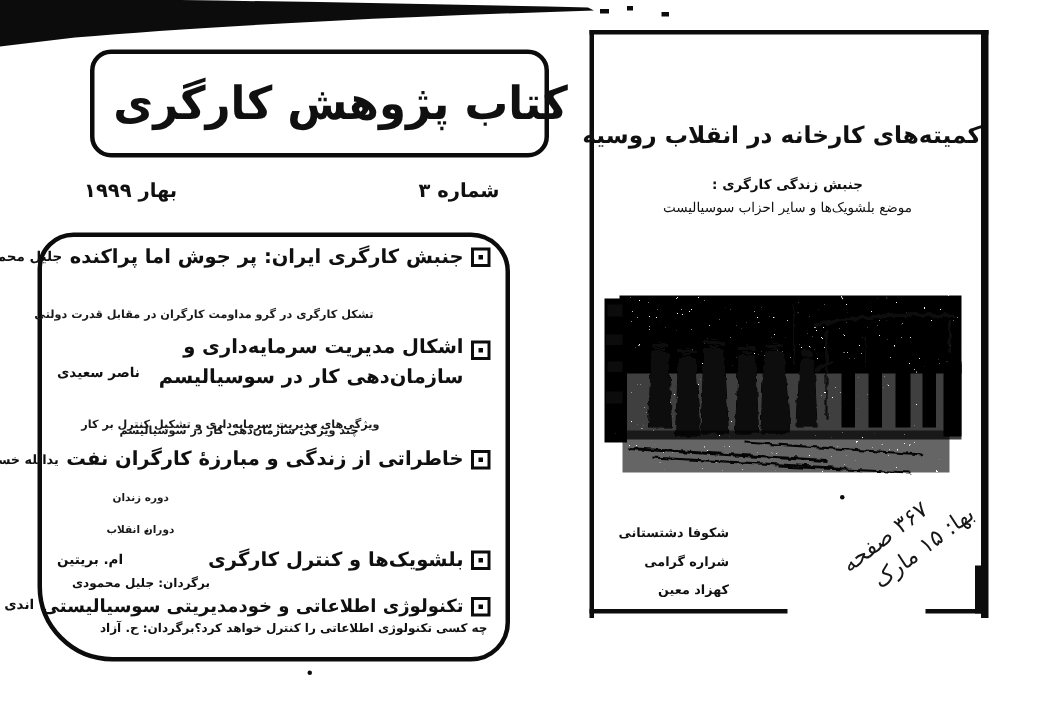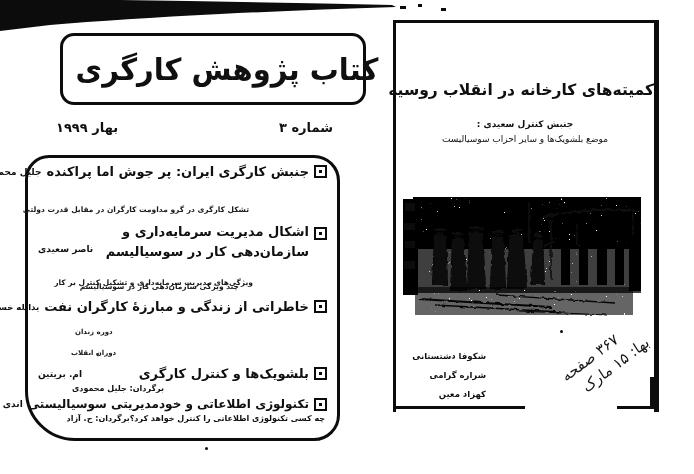--- a/index.html
+++ b/index.html
@@ -24,21 +24,21 @@
     align-items:center;gap:5px;direction:rtl;}
   .toc-title{font-weight:bold;font-size:13px;white-space:nowrap;}
   .toc-title.two-line{display:flex;flex-direction:column;text-align:right;line-height:20px;}
   .toc-title.small{font-size:12px;}
   .toc-author{font-size:9px;font-weight:bold;white-space:nowrap;}
   .push-left{margin-inline-start:auto;}
   .sq{width:9px;height:9px;border:2px solid #0c0c0c;display:inline-flex;
     align-items:center;justify-content:center;flex:none;}
   .sq i{width:3px;height:3px;background:#0c0c0c;}
   .toc-note{position:absolute;font-size:7.5px;font-weight:bold;color:#1a1a1a;white-space:nowrap;direction:rtl;}
-  .toc-translator{position:absolute;font-size:8px;font-weight:bold;white-space:nowrap;direction:rtl;margin-left:24px;}
+  .toc-translator{position:absolute;font-size:8px;font-weight:bold;white-space:nowrap;direction:rtl;}
   #e5-notes{position:absolute;right:12px;left:26px;display:flex;justify-content:space-between;
     direction:rtl;align-items:baseline;}
   #e5-notes .n{font-size:8px;font-weight:bold;white-space:nowrap;}
   #e5-notes .t{font-size:8px;font-weight:bold;white-space:nowrap;margin-left:27px;}
 
   
   #right-page{position:absolute;left:393px;top:20px;width:258px;height:389px;
     border-top:3px solid #0c0c0c;border-left:3px solid #0c0c0c;border-right:5px solid #0c0c0c;}
   #rp-bottom-line{position:absolute;left:393px;top:406px;width:132px;height:3px;background:#0c0c0c;}
   #rp-corner-v{position:absolute;left:650px;top:377px;width:4px;height:32px;background:#0c0c0c;}
@@ -134,21 +134,21 @@
     </div>
     <div id="e5-notes" style="top:256px">
       <span class="n">چه کسی تکنولوژی اطلاعاتی را کنترل خواهد کرد؟</span>
       <span class="t">برگردان: ح. آزاد</span>
     </div>
   </div>
 
   <div id="right-page">
 
     <div id="rp-title" dir="rtl">کمیته‌های کارخانه در انقلاب روسیه</div>
-    <div id="rp-sub1" dir="rtl">جنبش کنترل سعیدی :</div>
+    <div id="rp-sub1" dir="rtl">جنبش زندگی کارگری :</div>
     <div id="rp-sub2" dir="rtl">موضع بلشویک‌ها و سایر احزاب سوسیالیست</div>
 
     <svg id="engraving" width="246" height="138" viewBox="0 0 246 138">
       <defs>
         <filter id="rough" x="-10%" y="-10%" width="120%" height="120%">
           <feTurbulence type="fractalNoise" baseFrequency="0.18" numOctaves="2" seed="4" result="n"></feTurbulence>
           <feDisplacementMap in="SourceGraphic" in2="n" scale="3.5"></feDisplacementMap>
         </filter>
         <filter id="speckle-light" x="0" y="0" width="100%" height="100%">
           <feTurbulence type="fractalNoise" baseFrequency="0.6" numOctaves="3" seed="11"></feTurbulence>

